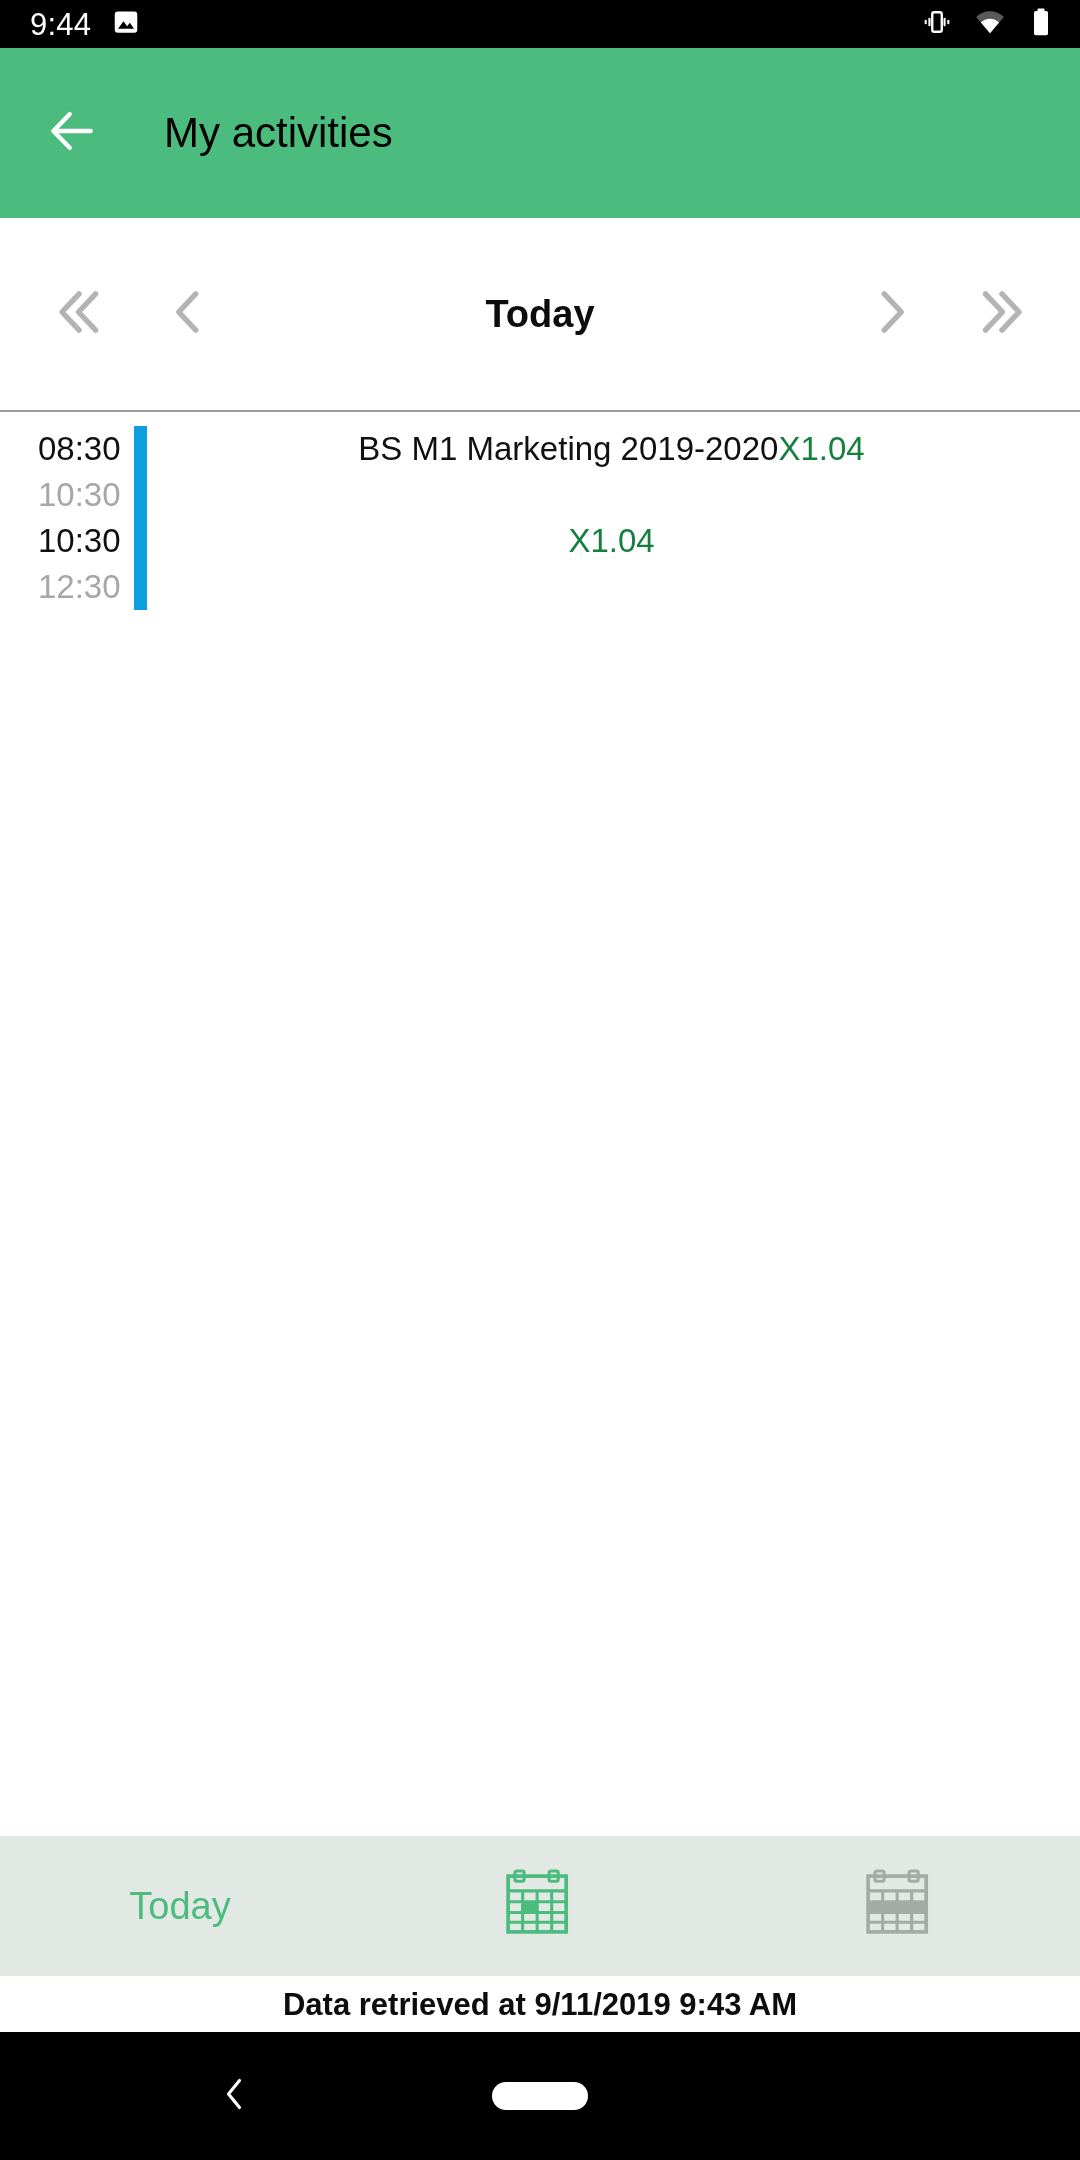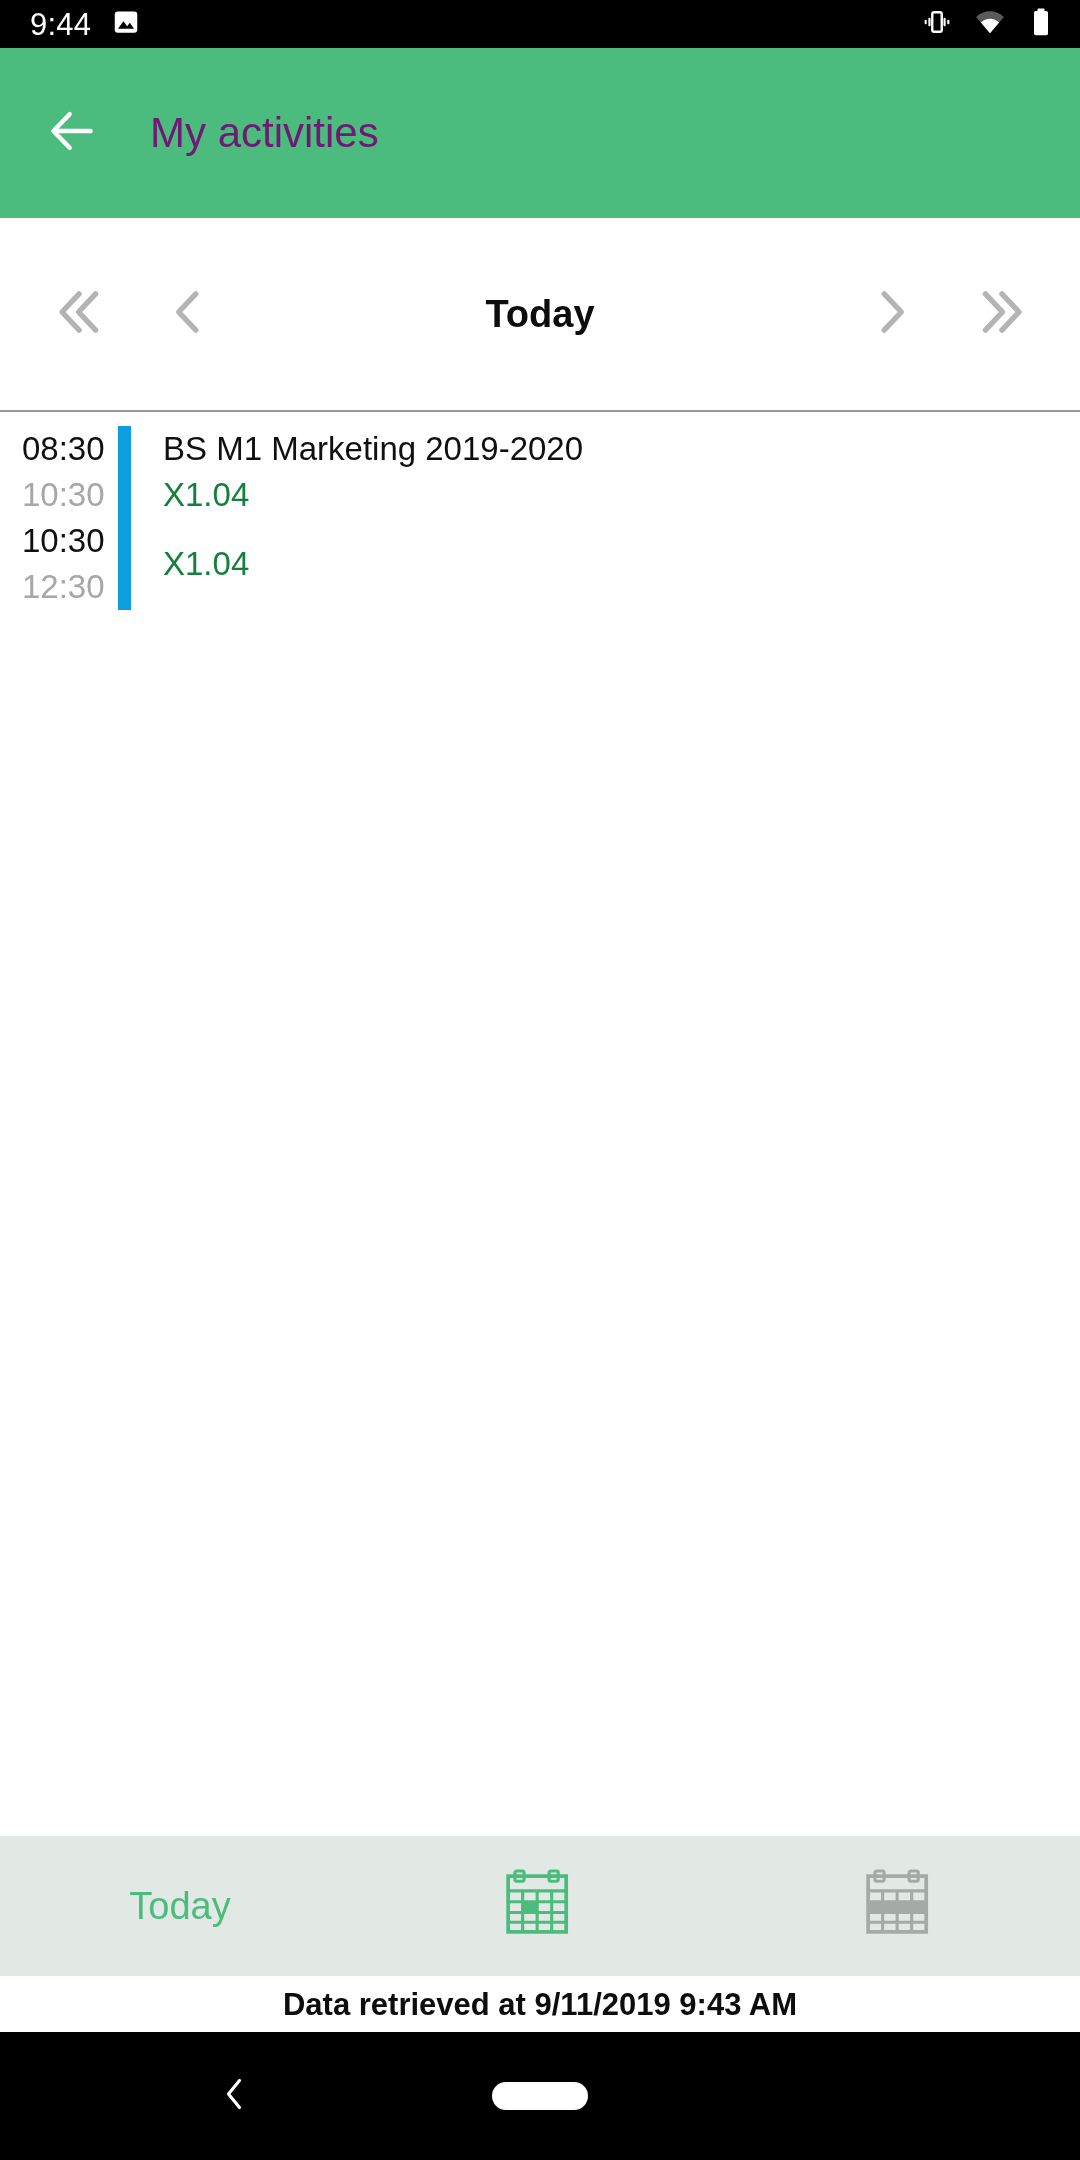--- a/index.html
+++ b/index.html
@@ -63,23 +63,23 @@
   }
   .back-btn {
     width: 76px;
     height: 76px;
     display: flex;
     align-items: center;
     justify-content: center;
     cursor: pointer;
   }
   .app-bar-title {
-    color: #701a75;
+    color: #000000;
     font-size: 42px;
-    margin-left: 40px;
+    margin-left: 54px;
     line-height: 1;
   }
 
   
   .date-nav {
     height: 194px;
     background: #ffffff;
     display: flex;
     align-items: center;
     border-bottom: 2px solid #9a9a9a;
@@ -121,41 +121,41 @@
     cursor: pointer;
   }
   .act-times {
     width: 118px;
     flex: 0 0 118px;
     padding-left: 22px;
     box-sizing: border-box;
     display: flex;
     flex-direction: column;
     justify-content: center;
+    margin-left: 16px;
   }
   .act-start {
     font-size: 33px;
     color: #101010;
     line-height: 46px;
   }
   .act-end {
     font-size: 33px;
     color: #a7a7a7;
     line-height: 46px;
   }
   .act-accent {
     width: 13px;
     flex: 0 0 13px;
     background: #0c9ede;
     margin-right: 32px;
   }
   .act-text {
     flex: 1 1 auto;
     display: flex;
-    flex-direction: column;
     justify-content: center;
     padding-right: 36px;
   }
   .act-title {
     font-size: 33px;
     color: #101010;
     line-height: 46px;
     white-space: nowrap;
   }
   .act-location {

